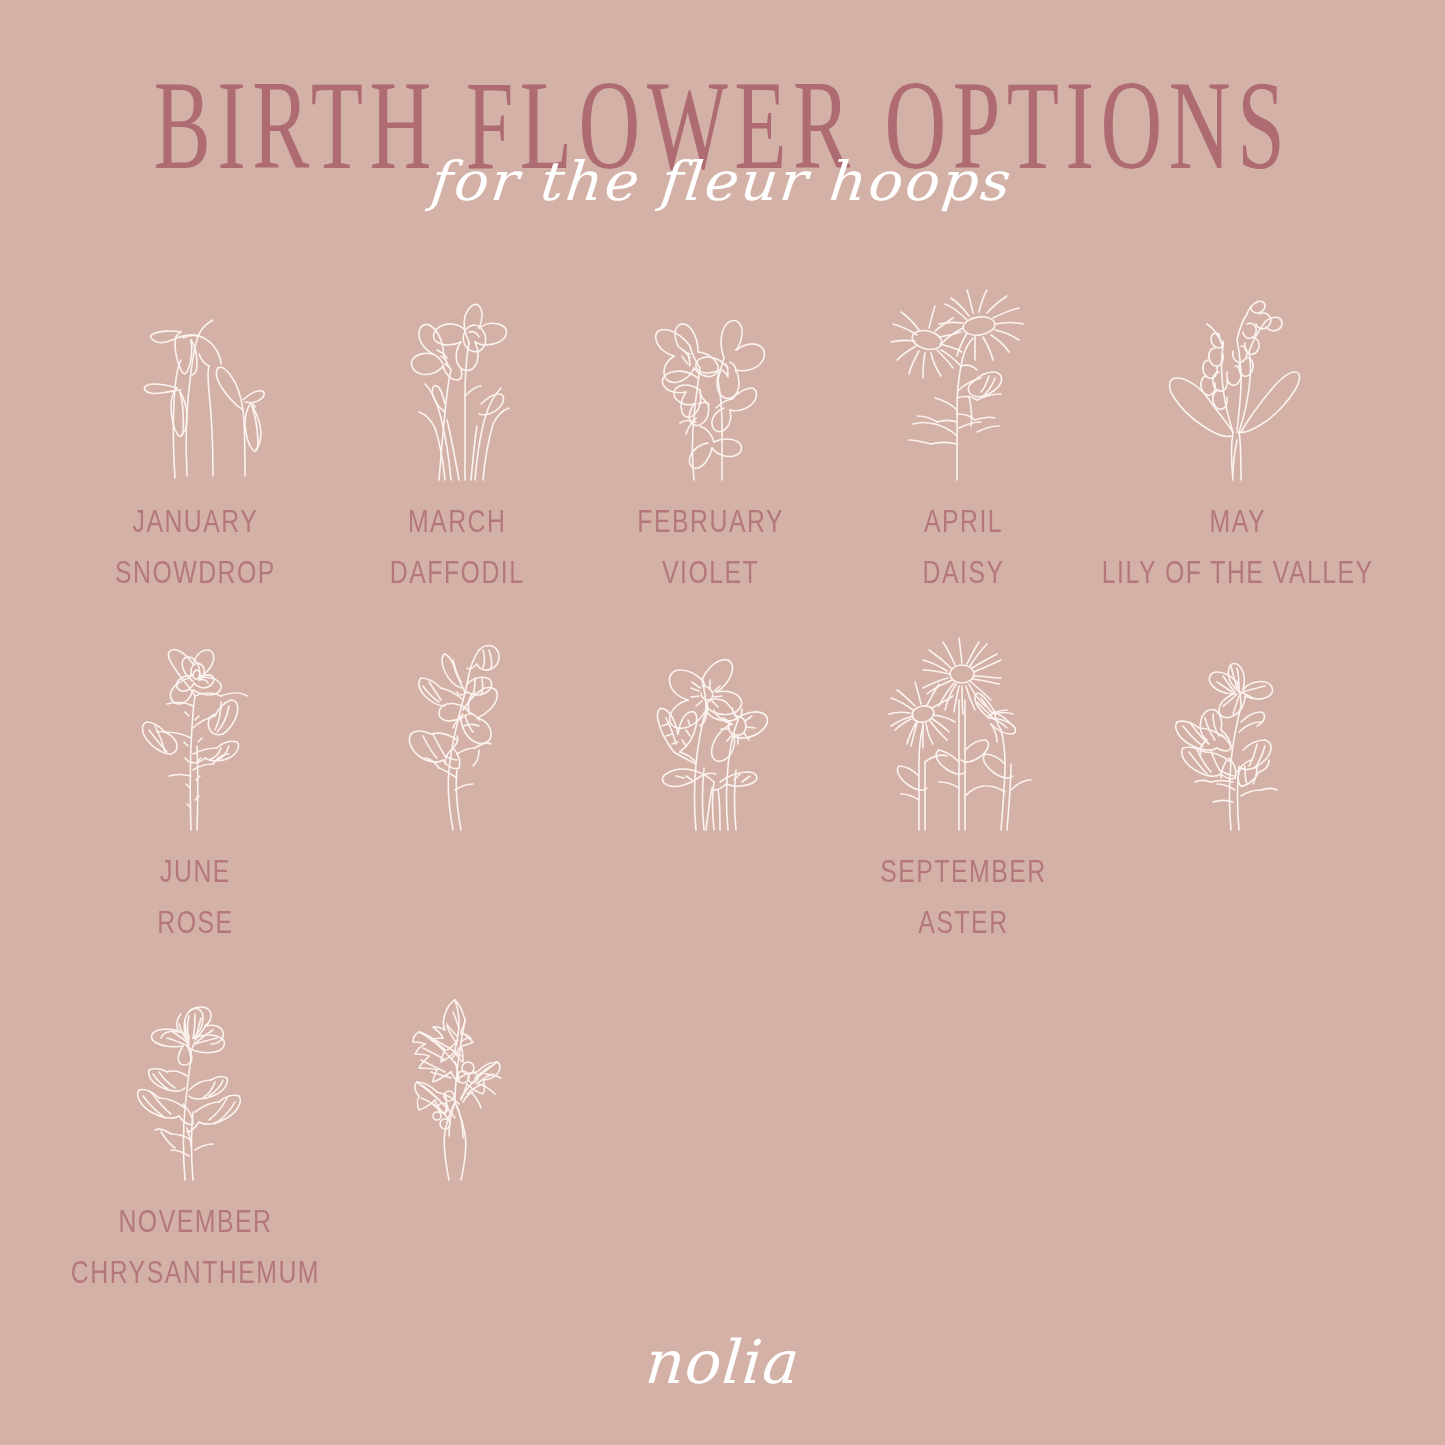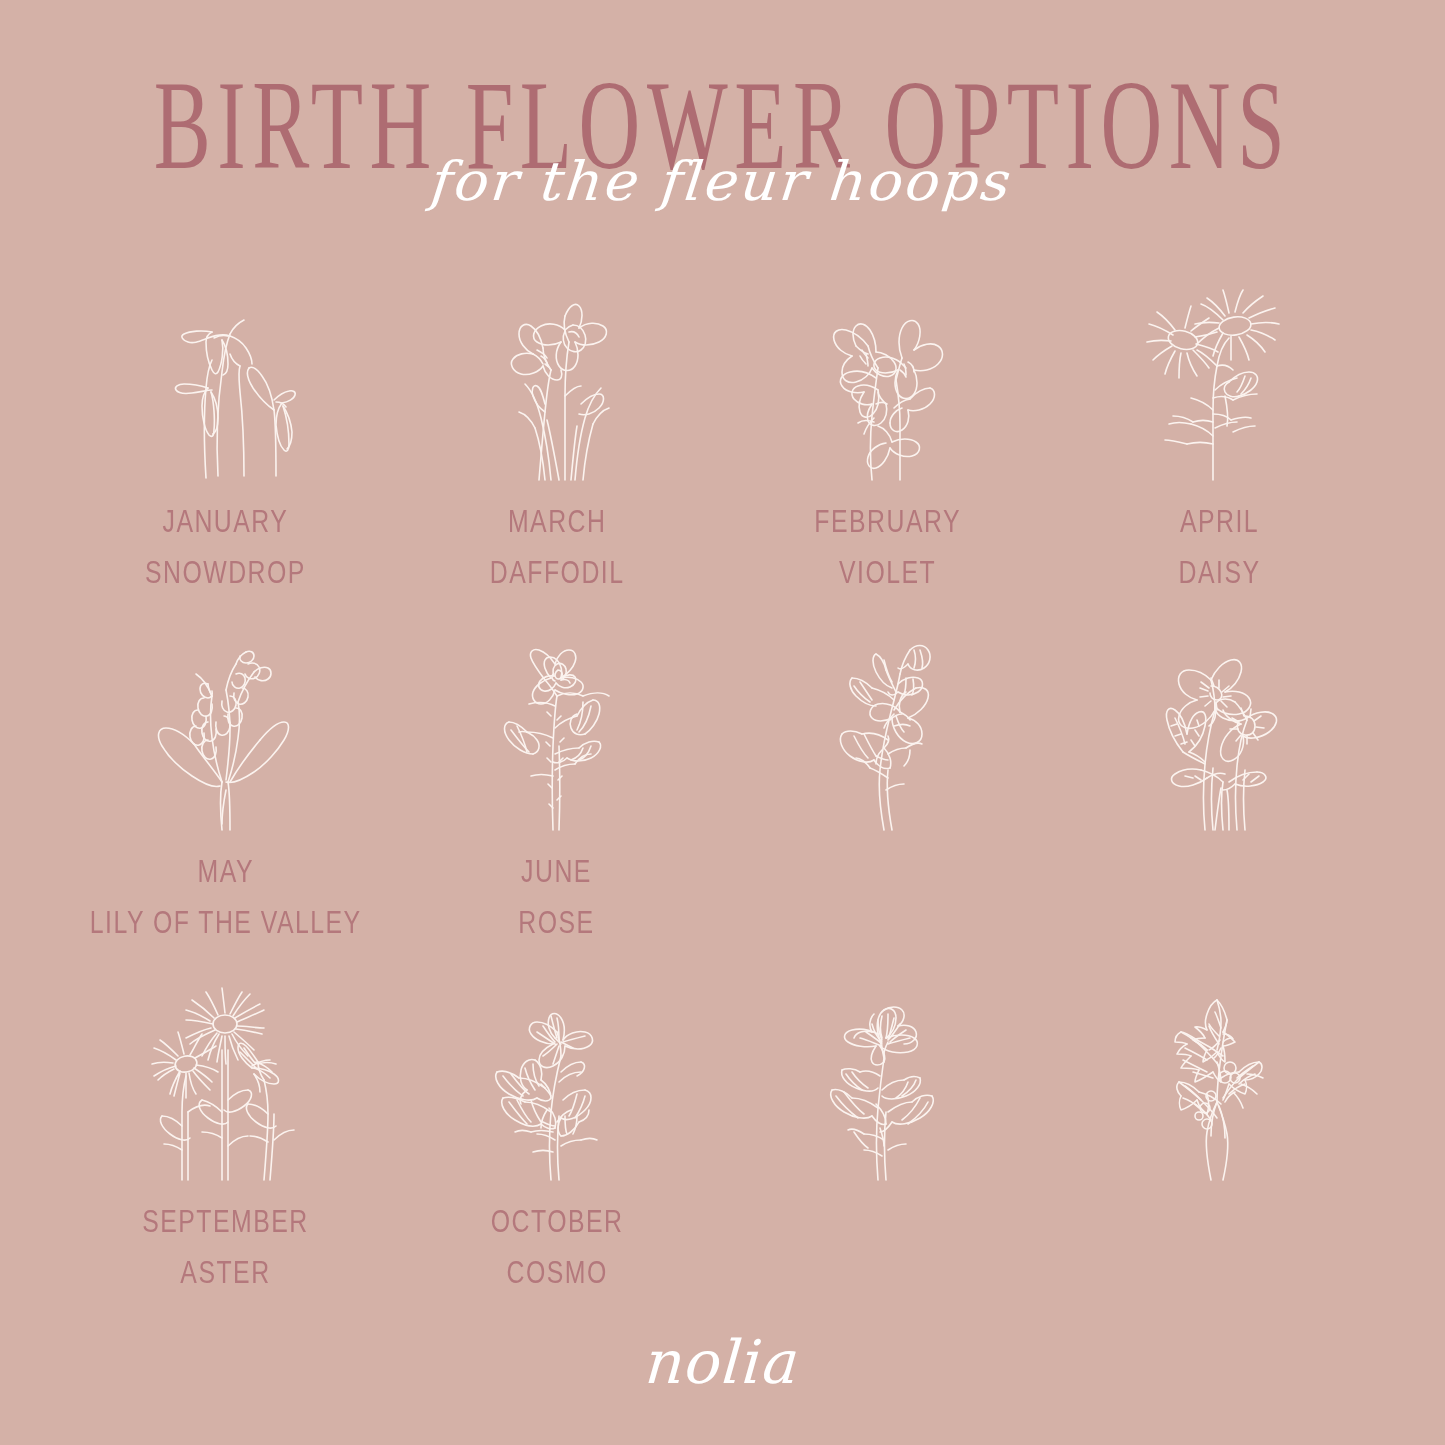--- a/index.html
+++ b/index.html
@@ -60,21 +60,21 @@
     white-space: nowrap;
   }
 
   
   .grid {
     position: absolute;
     top: 280px;
     left: 60px;
     width: 1325px;
     display: grid;
-    grid-template-columns: repeat(4, 1fr);
+    grid-template-columns: repeat(5, 1fr);
     grid-template-rows: repeat(3, 350px);
     row-gap: 0px;
   }
   .cell {
     position: relative;
     display: flex;
     flex-direction: column;
     align-items: center;
     justify-content: flex-start;
   }
@@ -565,24 +565,20 @@
           <path d="M102 102 C108 96 116 92 124 92"></path>
           <path d="M96 152 C88 150 80 150 74 152"></path>
           <path d="M74 152 C68 150 62 150 58 152"></path>
           <path d="M104 166 C110 162 118 160 124 160"></path>
           <path d="M124 160 C130 158 136 158 140 160"></path>
           <path d="M96 172 C90 170 82 170 76 172"></path>
           <path d="M100 142 C104 136 108 132 114 130"></path>
           <path d="M98 160 C92 156 86 154 80 154"></path>
         </svg>
       </div>
-      <div class="labels">
-        <div class="month">OCTOBER</div>
-        <div class="flower">COSMO</div>
-      </div>
     </div>
 
     <div class="cell">
       <div class="art">
         <svg viewBox="0 0 200 205">
           <path d="M90 200 C88 176 88 150 90 128 C92 108 94 92 96 78"></path>
           <path d="M98 200 C96 176 96 152 98 132"></path>
           <path d="M96 78 C94 68 92 60 90 54"></path>
           <path d="M90 54 C82 50 72 48 64 50 C56 52 54 58 60 62 C66 66 78 68 88 66"></path>
           <path d="M88 66 C84 72 82 78 84 82 C86 86 92 86 96 82"></path>
@@ -614,20 +610,24 @@
           <path d="M72 92 C66 88 58 88 54 90"></path>
           <path d="M54 90 C52 96 58 104 68 108 C78 112 86 112 90 108"></path>
           <path d="M64 92 C68 98 74 104 80 108 M58 94 C62 100 68 106 74 110"></path>
           <path d="M96 160 C90 156 82 154 76 154"></path>
           <path d="M76 154 C70 150 64 148 60 150"></path>
           <path d="M100 170 C106 166 112 164 118 164"></path>
           <path d="M66 152 C70 158 74 164 80 168"></path>
           <path d="M94 176 C88 172 82 170 76 170"></path>
           <path d="M92 148 C94 154 96 160 96 166"></path>
         </svg>
+      </div>
+      <div class="labels">
+        <div class="month">NOVEMBER</div>
+        <div class="flower">CHRYSANTHEMUM</div>
       </div>
     </div>
 
     <div class="cell">
       <div class="art">
         <svg viewBox="0 0 200 205">
           <path d="M92 200 C88 180 86 164 88 152 C90 140 94 130 98 122"></path>
           <path d="M104 200 C108 182 110 166 108 154 C106 142 102 132 98 122"></path>
           <path d="M98 122 C98 106 100 90 102 76 C104 62 106 50 108 40"></path>
           <path d="M108 40 C106 32 102 24 98 20"></path>

